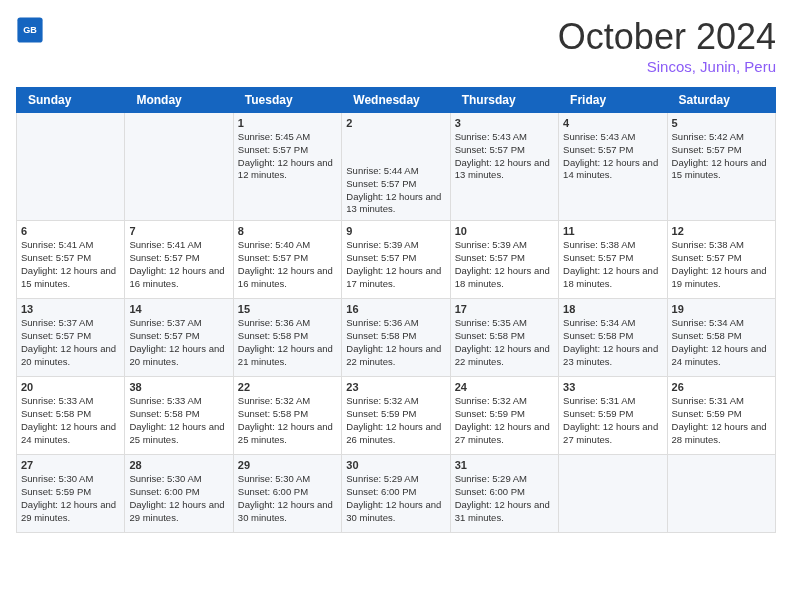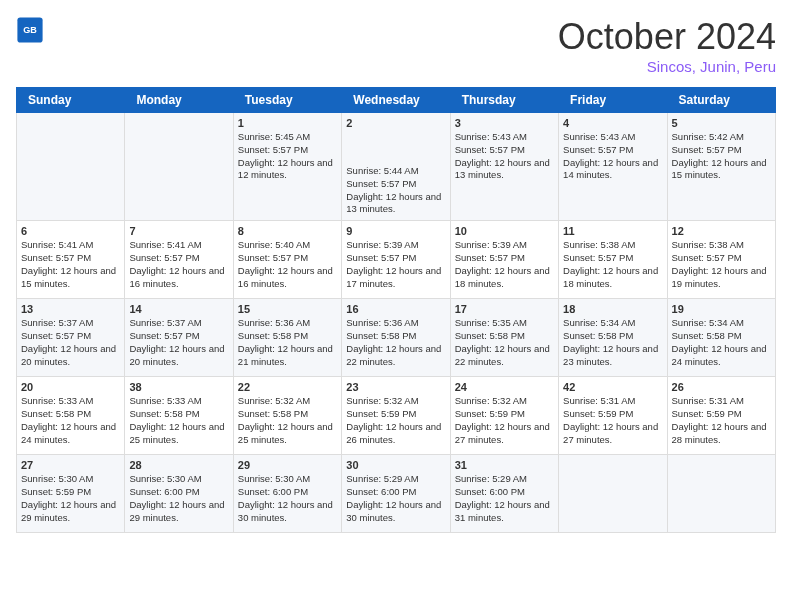--- a/index.html
+++ b/index.html
@@ -267,21 +267,21 @@
 Sunset: 5:59 PM
 Daylight: 12 hours and 26 minutes.</div>
         </td>
         <td>
           <span class="day-num">24</span>
           <div class="day-info" style="white-space: pre-line;">Sunrise: 5:32 AM
 Sunset: 5:59 PM
 Daylight: 12 hours and 27 minutes.</div>
         </td>
         <td>
-          <span class="day-num">42</span>
+          <span class="day-num">33</span>
           <div class="day-info" style="white-space: pre-line;">Sunrise: 5:31 AM
 Sunset: 5:59 PM
 Daylight: 12 hours and 27 minutes.</div>
         </td>
         <td>
           <span class="day-num">26</span>
           <div class="day-info" style="white-space: pre-line;">Sunrise: 5:31 AM
 Sunset: 5:59 PM
 Daylight: 12 hours and 28 minutes.</div>
         </td>

